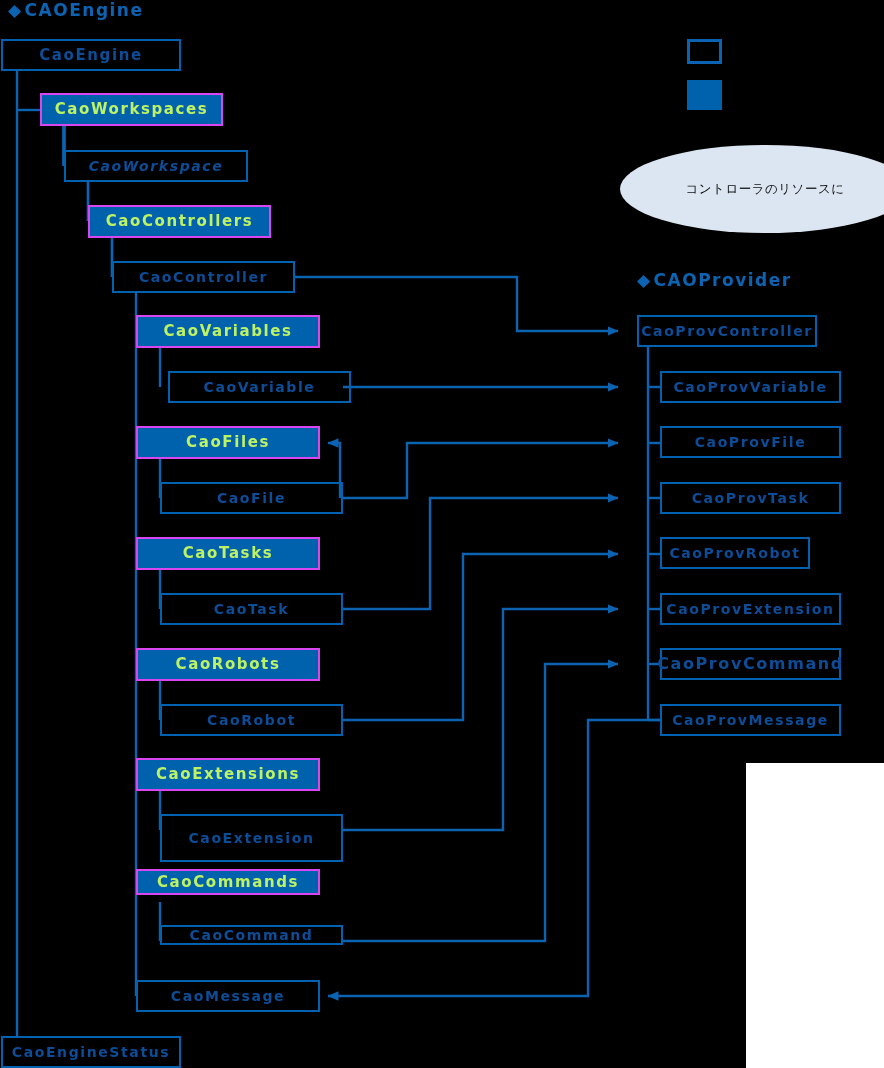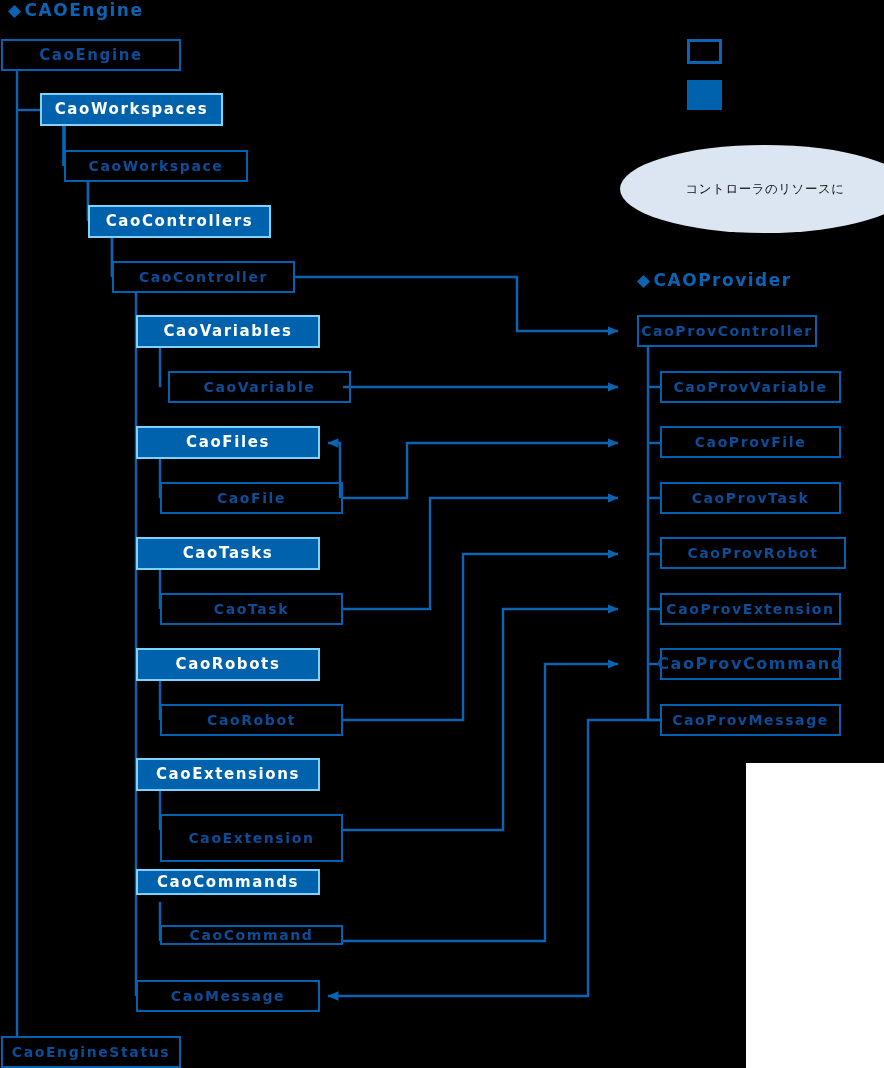--- a/index.html
+++ b/index.html
@@ -4,21 +4,21 @@
 <style>
   html,body{margin:0;padding:0;background:#000;}
   body{width:884px;height:1068px;position:relative;overflow:hidden;
        font-family:"DejaVu Sans","Liberation Sans",sans-serif;}
   #stage{position:absolute;left:0;top:0;width:884px;height:1068px;background:#000000;}
   .whitepane{position:absolute;background:#ffffff;}
   .diag-svg{position:absolute;left:0;top:0;width:884px;height:1068px;}
   .node{position:absolute;box-sizing:border-box;display:flex;align-items:center;
         justify-content:center;letter-spacing:1.6px;}
   .node.outline{border:2px solid #0062B1;background:transparent;color:#0D4C97;}
-  .node.filled{background:#0062AC;border:2px solid #7dd3fc;color:#ffffff;}
+  .node.filled{background:#0062AC;border:2px solid #d946ef;color:#bef264;}
   .node span{display:block;line-height:1;white-space:nowrap;font-weight:700;}
   .heading{position:absolute;color:#0B63B2;font-weight:700;letter-spacing:1.5px;
            white-space:nowrap;display:flex;align-items:center;gap:2px;}
   .heading .dia{font-size:17px;line-height:1;}
   .heading .htxt{font-size:17px;line-height:1;}
   .legend-box{position:absolute;box-sizing:border-box;}
   .legend-box.outline{border:3px solid #0B63B2;background:transparent;}
   .legend-box.filled{background:#0062AC;}
   .bubble{position:absolute;background:#DCE6F2;border-radius:50%;
           display:flex;flex-direction:column;align-items:center;justify-content:center;}
@@ -147,21 +147,21 @@
     <div class="bl">コントローラのリソースに</div>
   </div>
 
   <div id="nodes-layer">
       <div class="node outline" style="left: 1px; top: 39px; width: 180px; height: 32px;">
         <span style="font-size: 15px;">CaoEngine</span>
       </div>
       <div class="node filled" style="left: 40px; top: 93px; width: 183px; height: 33px;">
         <span style="font-size: 15px;">CaoWorkspaces</span>
       </div>
-      <div class="node outline" style="left: 64px; top: 150px; width: 184px; height: 32px;">
+      <div class="node outline" style="left: 64px; top: 150px; width: 184px; height: 32px; font-style: italic;">
         <span style="font-size: 14px;">CaoWorkspace</span>
       </div>
       <div class="node filled" style="left: 88px; top: 205px; width: 183px; height: 33px;">
         <span style="font-size: 15px;">CaoControllers</span>
       </div>
       <div class="node outline" style="left: 112px; top: 261px; width: 183px; height: 32px;">
         <span style="font-size: 14px;">CaoController</span>
       </div>
       <div class="node filled" style="left: 136px; top: 315px; width: 184px; height: 33px;">
         <span style="font-size: 15px;">CaoVariables</span>
@@ -210,21 +210,21 @@
       </div>
       <div class="node outline" style="left: 660px; top: 371px; width: 181px; height: 32px;">
         <span style="font-size: 14px;">CaoProvVariable</span>
       </div>
       <div class="node outline" style="left: 660px; top: 426px; width: 181px; height: 32px;">
         <span style="font-size: 14px;">CaoProvFile</span>
       </div>
       <div class="node outline" style="left: 660px; top: 482px; width: 181px; height: 32px;">
         <span style="font-size: 14px;">CaoProvTask</span>
       </div>
-      <div class="node outline" style="left: 660px; top: 537px; width: 186px; height: 32px;">
+      <div class="node outline" style="left: 660px; top: 537px; width: 150px; height: 32px;">
         <span style="font-size: 14px;">CaoProvRobot</span>
       </div>
       <div class="node outline" style="left: 660px; top: 593px; width: 181px; height: 32px;">
         <span style="font-size: 14px;">CaoProvExtension</span>
       </div>
       <div class="node outline" style="left: 660px; top: 648px; width: 181px; height: 32px;">
         <span style="font-size: 16px;">CaoProvCommand</span>
       </div>
       <div class="node outline" style="left: 660px; top: 704px; width: 181px; height: 32px;">
         <span style="font-size: 14px;">CaoProvMessage</span>

